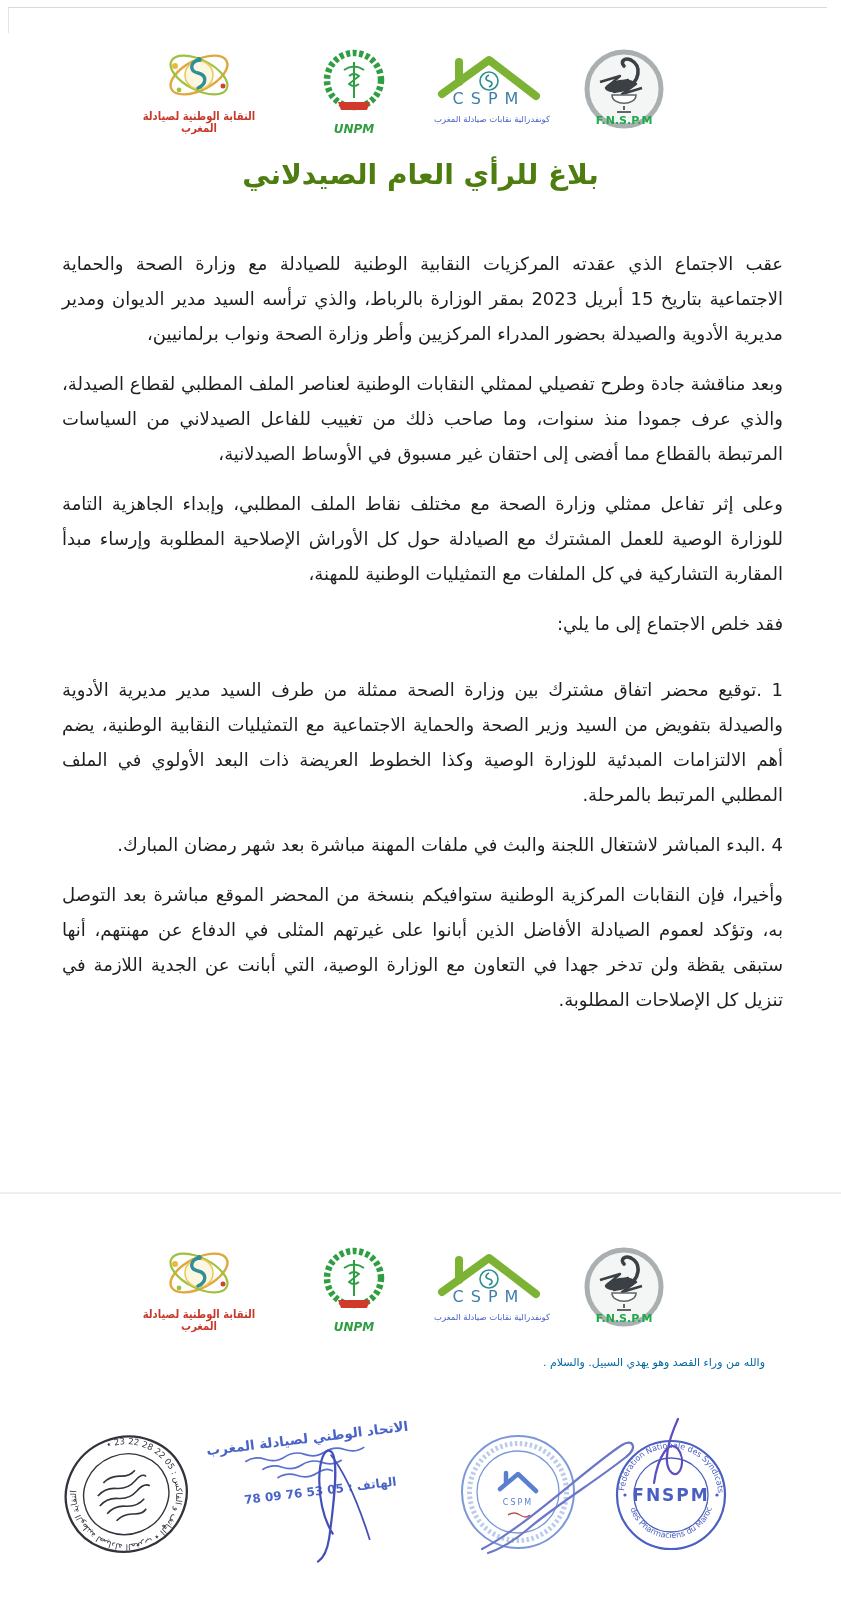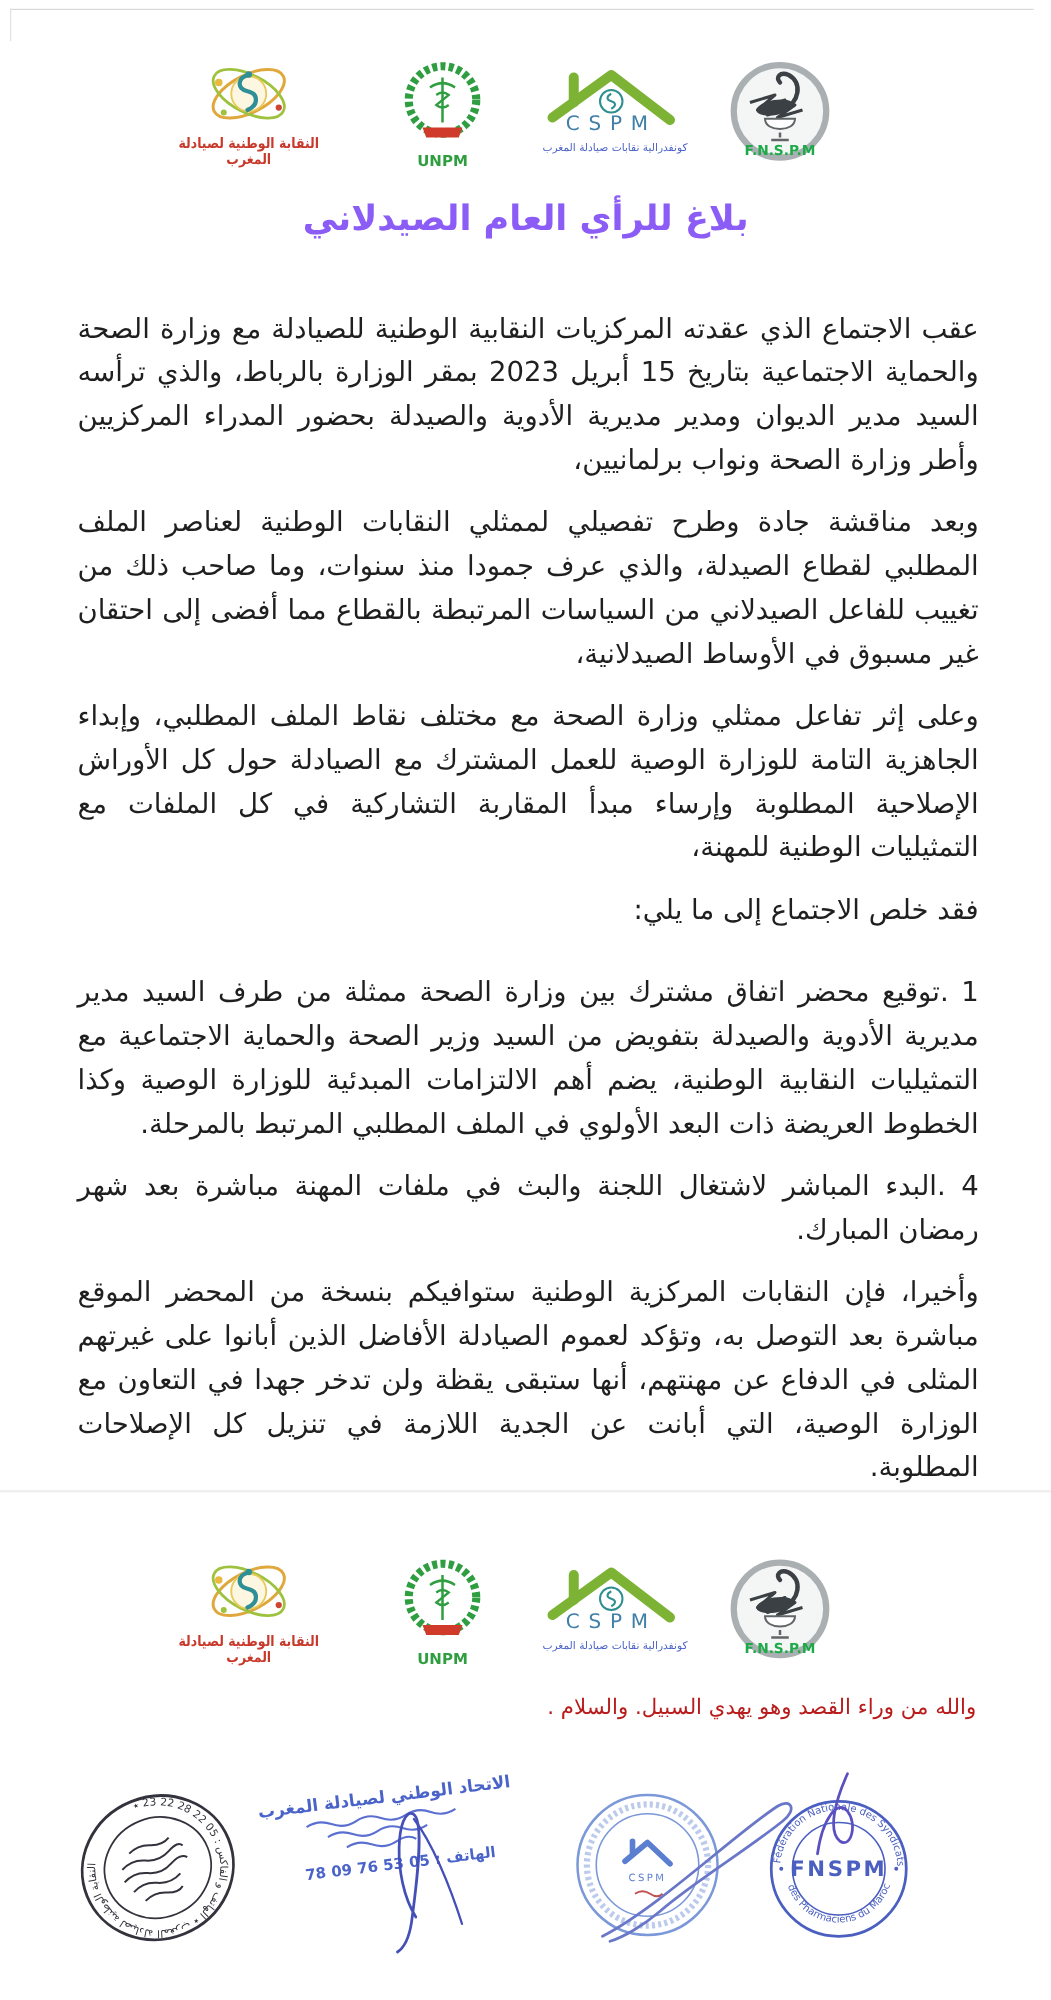--- a/index.html
+++ b/index.html
@@ -14,46 +14,46 @@
   .logos-row{position:absolute;left:0;width:100%;height:100px;}
   .logos-top{top:48px;}
   .logos-bottom{top:1246px;}
   .logo{position:absolute;text-align:center;}
   .logo-snpm{left:140px;width:118px;}
   .logo-unpm{left:308px;width:92px;}
   .logo-cspm{left:428px;width:122px;}
   .logo-fnspm{left:572px;width:104px;}
   .logo-cap{font-size:10px;line-height:1.1;margin-top:1px;}
   .cap-red{color:#c8392b;font-weight:bold;transform:scaleY(1.15);}
-  .cap-green{color:#2f9e41;font-weight:bold;font-size:12px;}
+  .cap-green{color:#2f9e41;font-weight:bold;font-style:italic;font-size:12px;}
   .cap-blue{color:#4a63c8;font-size:8.5px;text-align:right;}
 
   
   .title{
     position:absolute;top:158px;left:0;width:100%;text-align:center;
-    color:#8b5cf6;font-size:28px;font-weight:bold;margin:0;
+    color:#4d7c0f;font-size:28px;font-weight:bold;margin:0;
     letter-spacing:0.5px;direction:rtl;
   }
 
   
   .body{
     position:absolute;top:246px;right:58px;left:62px;
     direction:rtl;text-align:justify;color:#1f1f1f;
-    font-size:22px;line-height:35px;
+    font-size:18px;line-height:35px;
   }
   .para{margin:0 0 15px 0;}
   .intro{margin:0 0 31px 0;}
 
   
   .page-break{position:absolute;top:1192px;left:0;width:100%;height:2px;background:#efefef;}
 
   
   .closing{
-    position:absolute;top:1356px;right:60px;direction:rtl;
-    color:#b91c1c;font-size:17px;
+    position:absolute;top:1356px;right:76px;direction:rtl;
+    color:#0369a1;font-size:11px;
   }
 
   
   .stamps{position:absolute;top:1405px;left:0;width:100%;height:190px;}
   .stamp{position:absolute;}
   .stamp-snpm{left:52px;top:14px;transform:rotate(-22deg);}
   .stamp-unpm{left:222px;top:24px;width:190px;transform:rotate(-7deg);direction:rtl;text-align:center;}
   .stamp-cspm{left:438px;top:2px;}
   .stamp-fnspm{left:596px;top:6px;}
   .s2-title{color:#4a63c8;font-weight:bold;font-size:13.5px;white-space:nowrap;}

